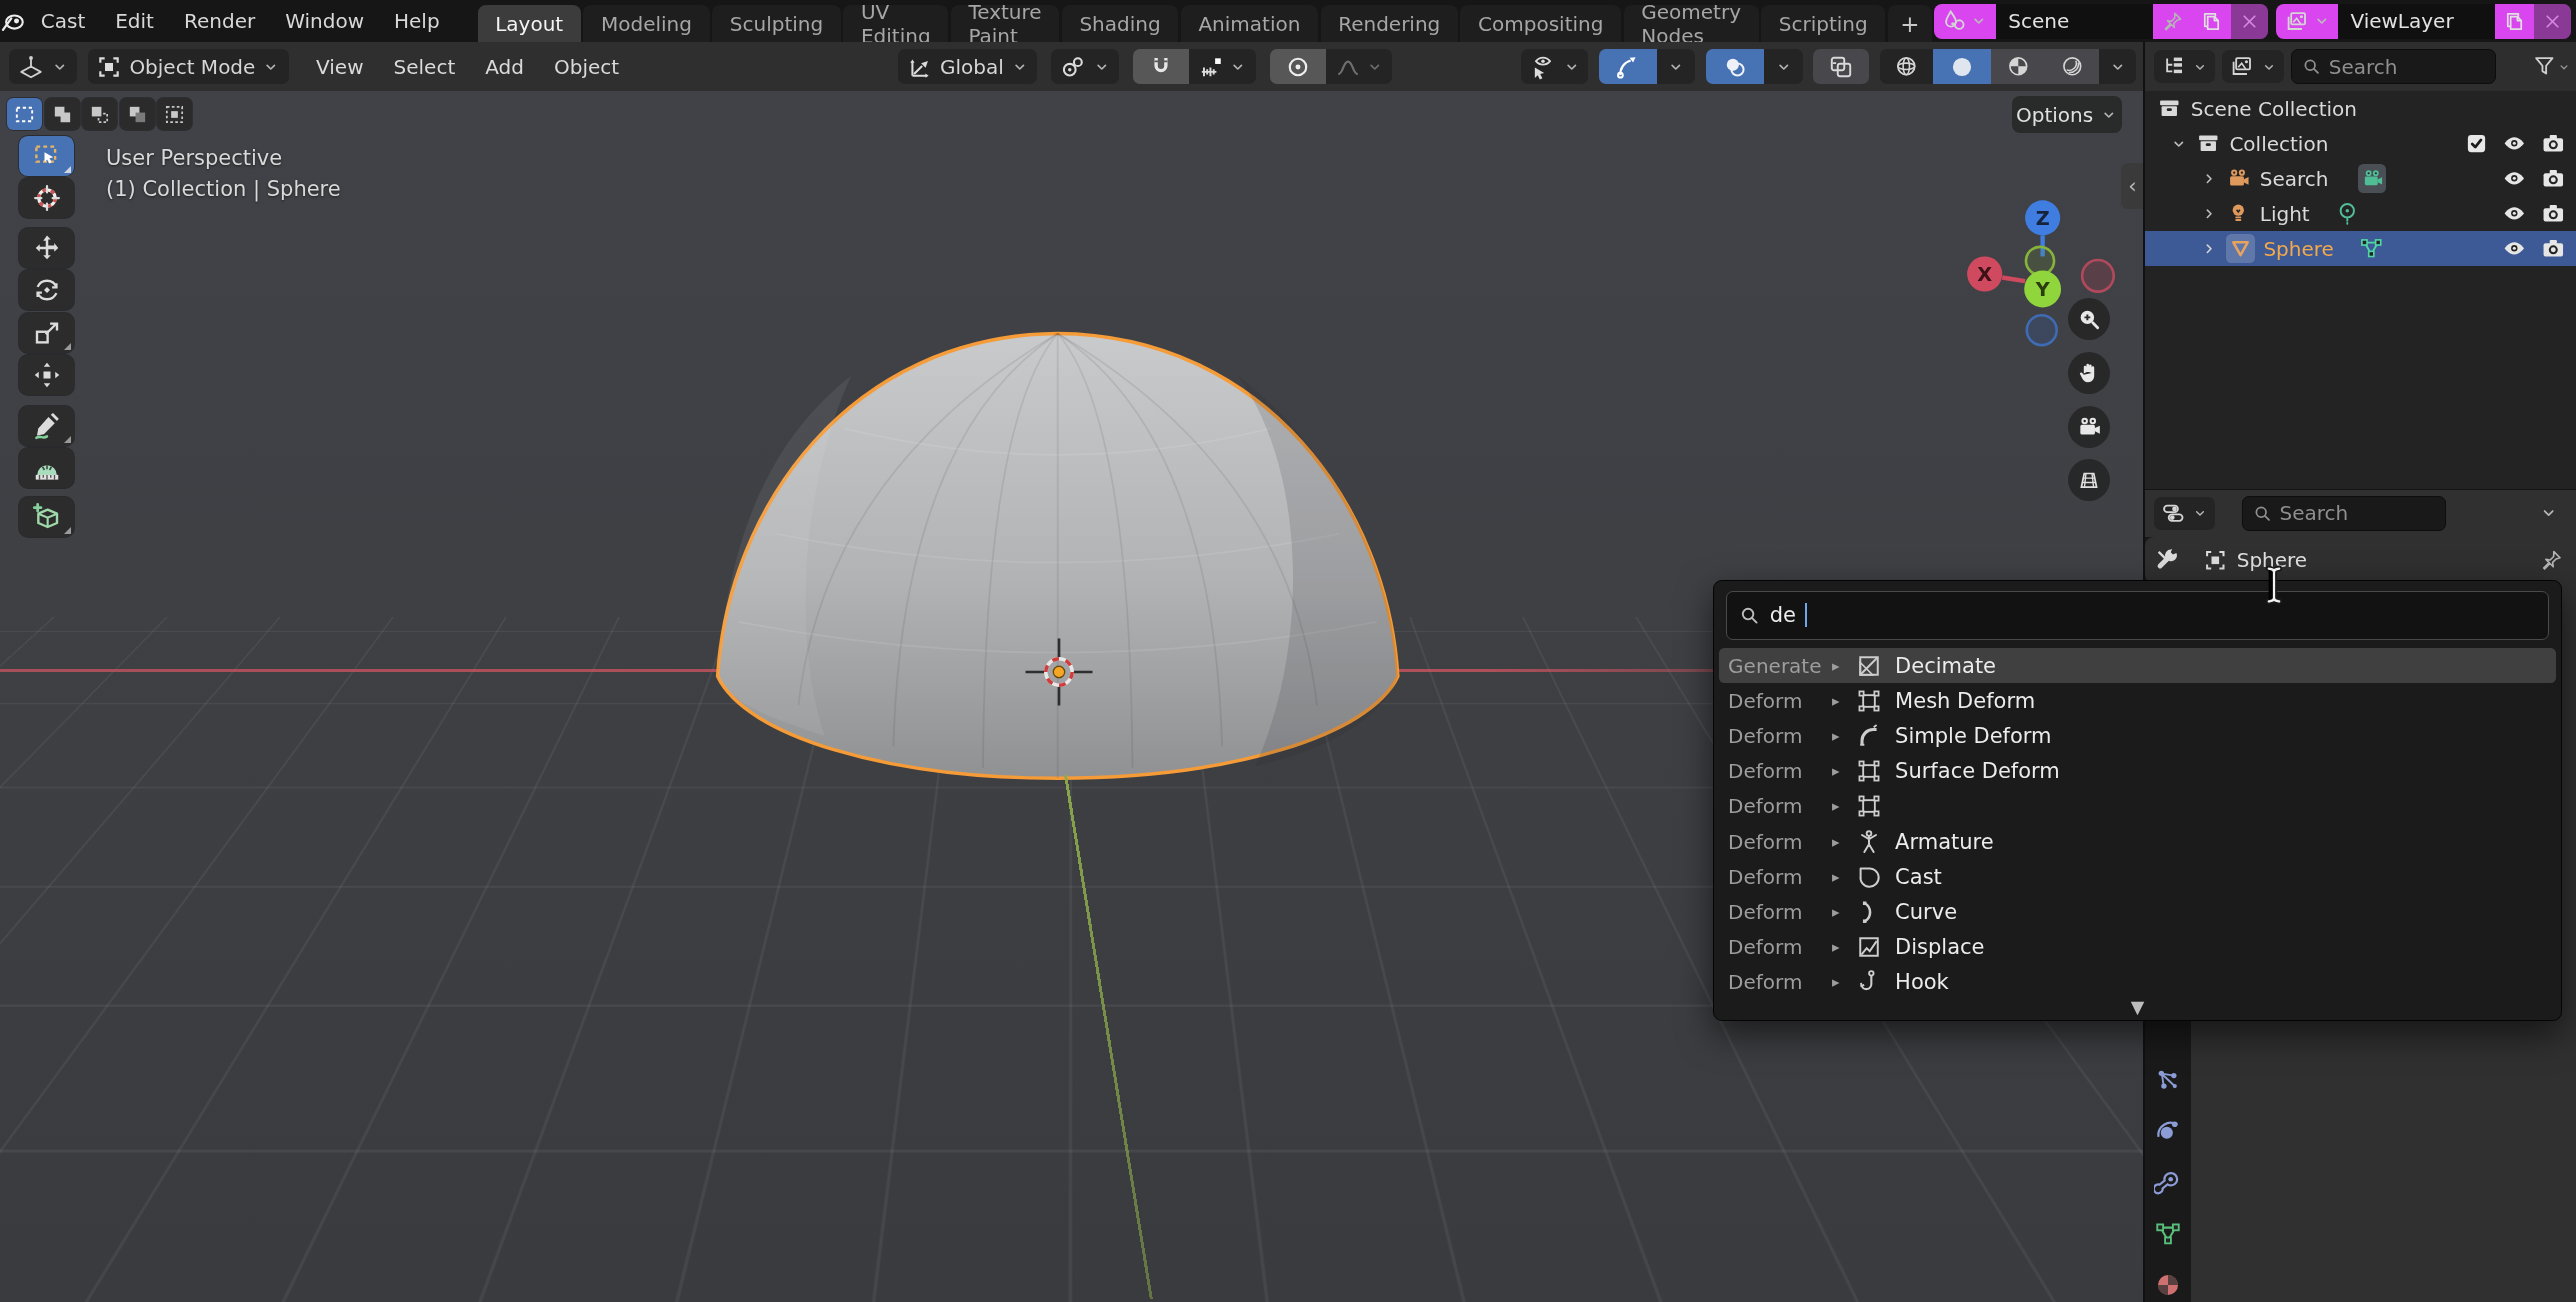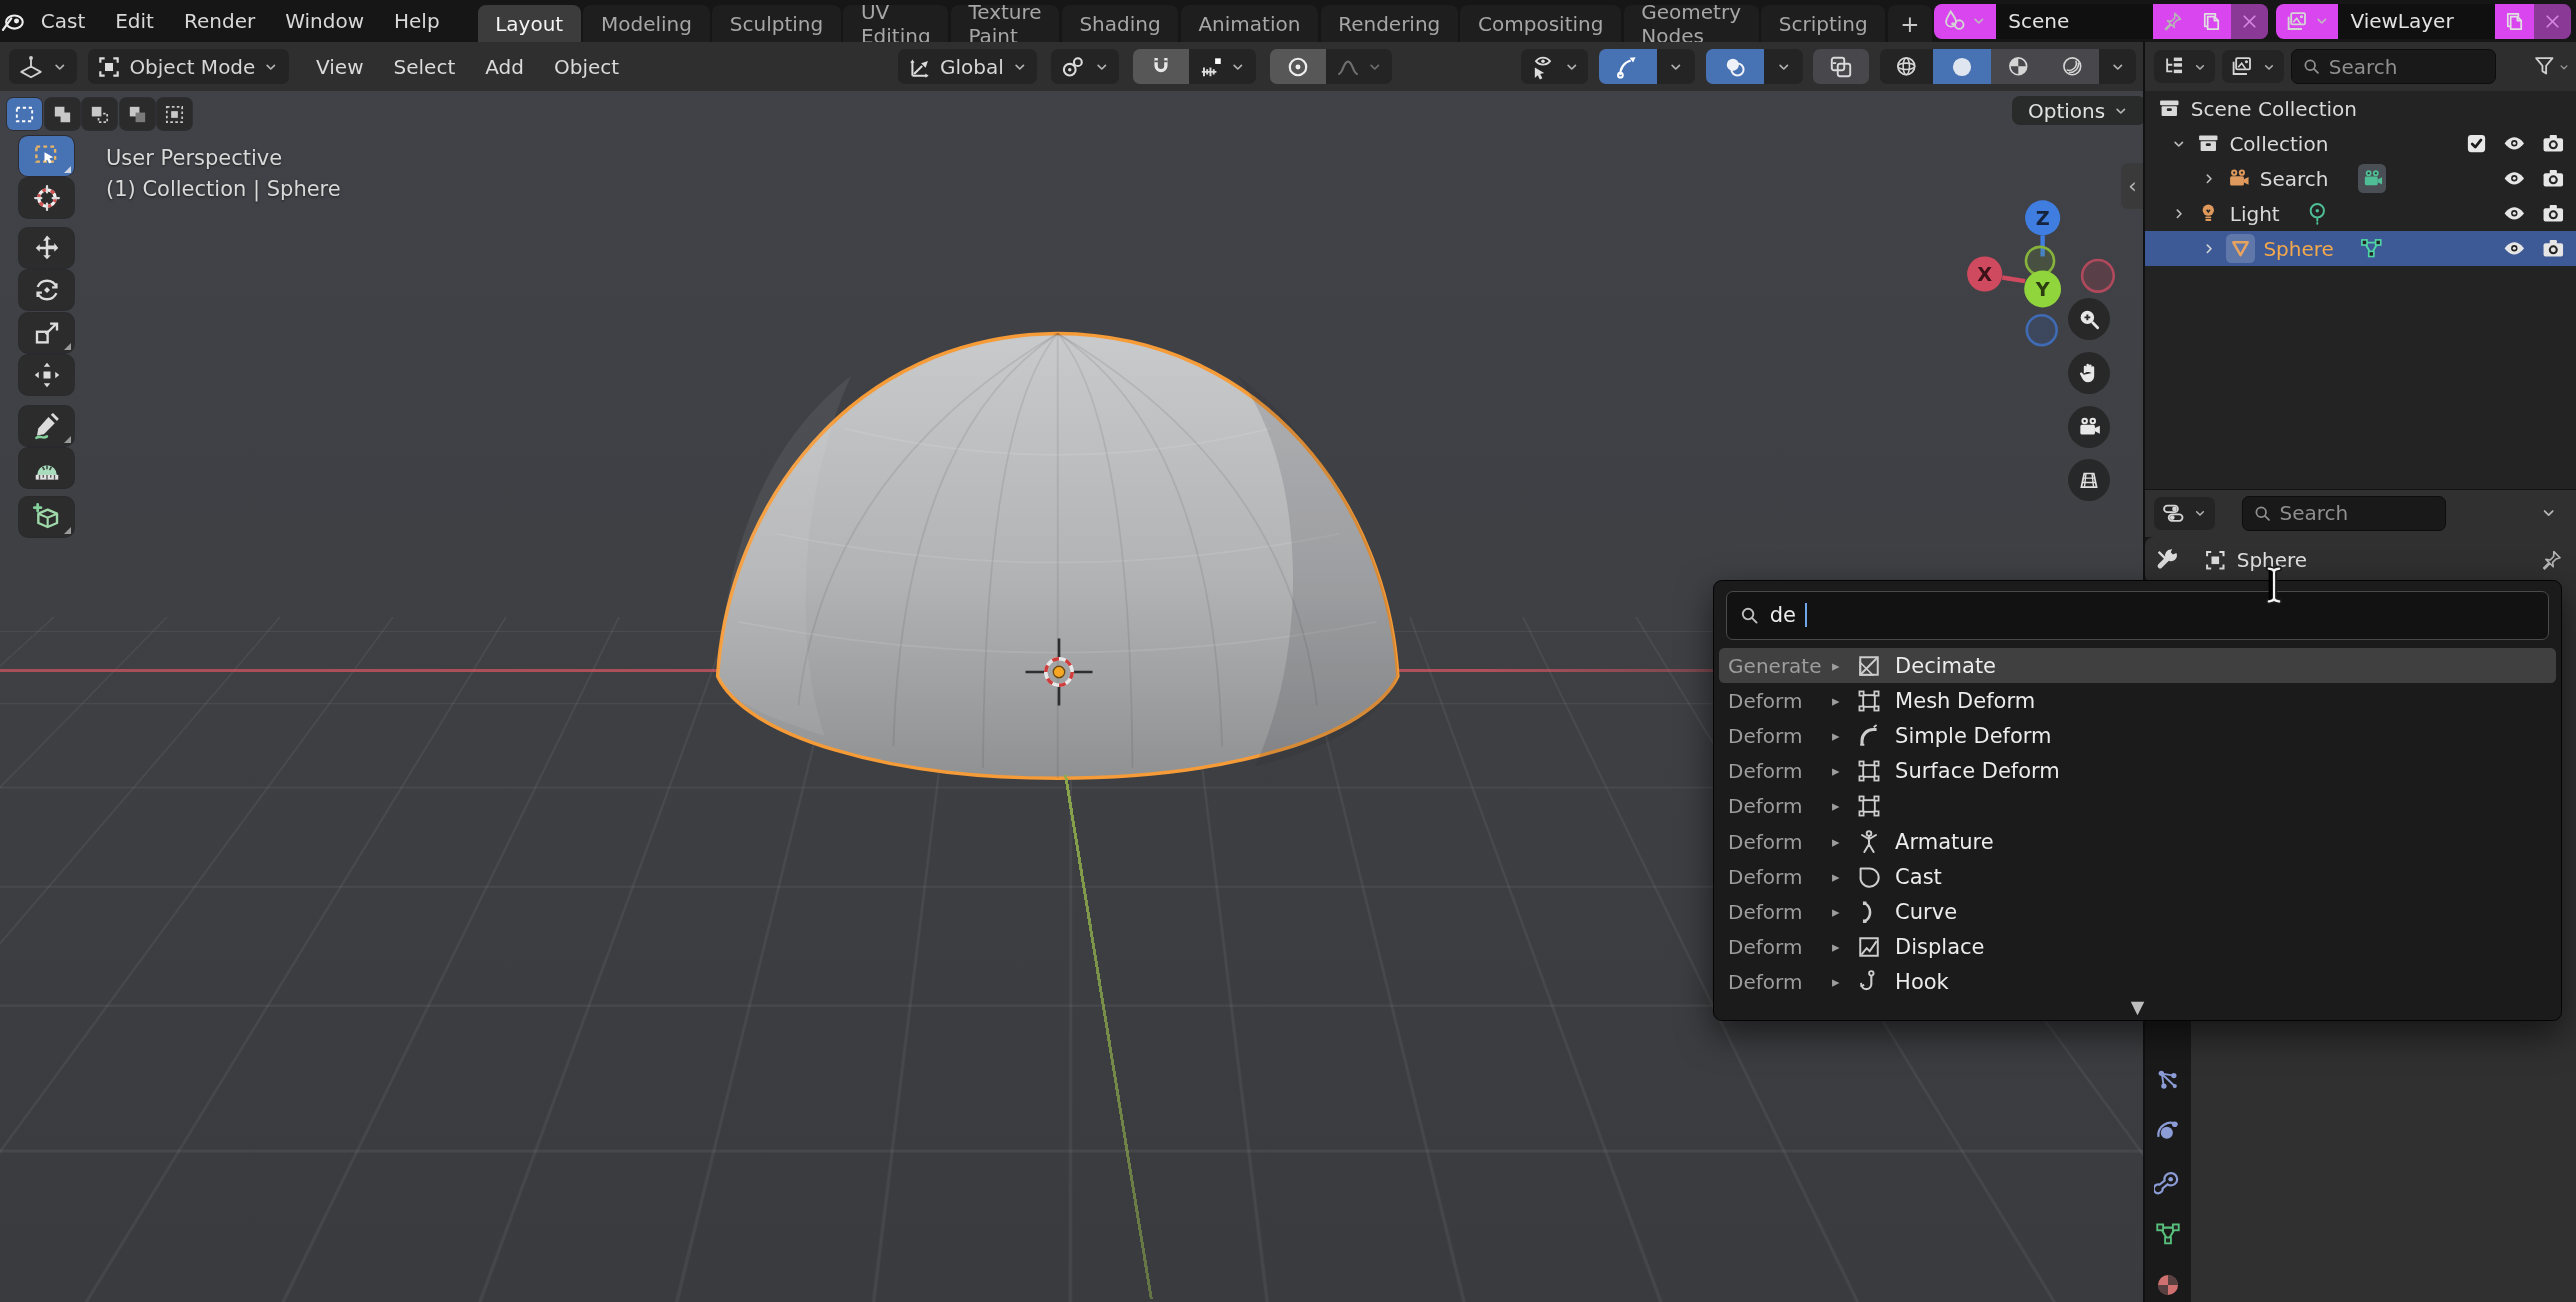--- a/index.html
+++ b/index.html
@@ -62,22 +62,22 @@
   #gridplane{position:absolute;left:-45%;top:526px;width:190%;height:1495px;
       background:repeating-linear-gradient(90deg,rgba(255,255,255,.055) 0 1.8px,transparent 1.8px 113px),
                  repeating-linear-gradient(0deg,rgba(255,255,255,.055) 0 1.8px,transparent 1.8px 113px);
       transform:perspective(1319px) rotateX(55deg);transform-origin:50% 0;}
   #xaxis{position:absolute;left:0;top:578px;width:2057px;height:2.6px;
       background:linear-gradient(90deg,rgba(204,84,96,.75) 0%,rgba(204,84,96,.8) 72%,rgba(204,84,96,0) 96%);}
   #yaxis{position:absolute;left:1064px;top:684px;width:2.6px;height:531px;
       background:linear-gradient(rgba(140,170,75,.95),rgba(140,170,75,.5));
       transform:rotate(-9.3deg);transform-origin:top left;}
   .ovtext{font-size:21px;color:#d9d9d9;text-shadow:0 0.9px 2.6px rgba(0,0,0,.55);}
-  #optbtn{background:rgba(38,38,38,.85);border-radius:8px;height:29px;display:flex;align-items:center;
-          gap:7px;padding:0 16px;font-size:20px;color:#e0e0e0;justify-content:flex-end;}
+  #optbtn{background:rgba(38,38,38,.85);border-radius:8px;height:37px;display:flex;align-items:center;
+          gap:7px;padding:0 4px;font-size:20px;color:#e0e0e0;justify-content:flex-end;}
   #collapse{width:23px;height:46px;background:#3a3a3a;border-radius:7px 0 0 7px;display:flex;
             align-items:center;justify-content:center;color:#b9b9b9;font-size:21px;}
   .navbtn{width:42px;height:42px;border-radius:50%;background:rgba(32,32,32,.75);display:flex;
           align-items:center;justify-content:center;color:#d5d5d5;}
   
   .tbtn{position:absolute;left:19.3px;width:55px;height:40px;background:#2c2c2c;border-radius:8.8px;
         display:flex;align-items:center;justify-content:center;box-shadow:0 0 0 0.9px rgba(0,0,0,.35);}
   .tbtn.active{background:#4772b3;}
   .tri{position:absolute;right:3.5px;bottom:3.5px;width:0;height:0;border-left:7px solid transparent;
        border-bottom:7px solid #9a9a9a;}
@@ -880,21 +880,21 @@
         </span>
       <div class="rgt">
         <svg class="ic" width="24.6" height="24.6" viewBox="0 0 28 28">
             <use href="#s-eye"></use>
           </svg>
         <svg class="ic" width="24.6" height="24.6" viewBox="0 0 28 28">
             <use href="#s-cam"></use>
           </svg>
       </div>
     </div>
-    <div class="orow" style="padding-left:25px;gap:8.8px">
+    <div class="orow" style="padding-left:55px;gap:8.8px">
       <svg class="ic chev-r" width="17.6" height="17.6" style="color:#bdbdbd" viewBox="0 0 20 20">
           <use href="#s-chev"></use>
         </svg>
       <svg class="ic" width="24.6" height="24.6" style="color:#e0995c" viewBox="0 0 28 28">
           <use href="#s-lightobj"></use>
         </svg>
       <span class="lbl">Light</span>
       <span style="margin-left:16px">
           <svg class="ic" width="24.6" height="24.6" style="color:#4fbe96" viewBox="0 0 28 28">
             <use href="#s-lightdata"></use>

